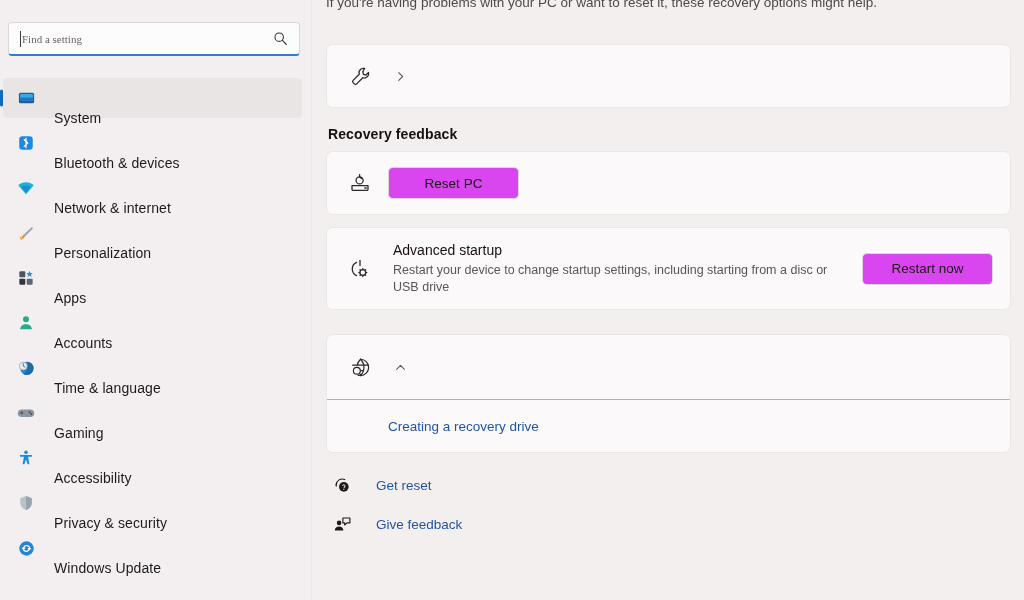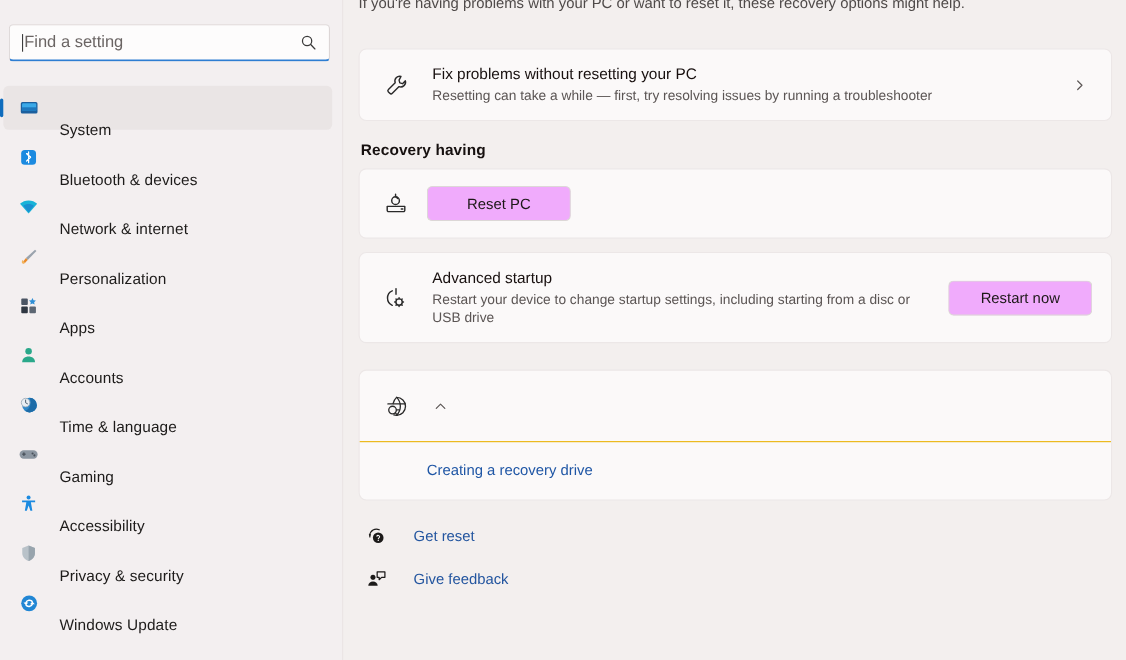--- a/index.html
+++ b/index.html
@@ -35,22 +35,22 @@
     display: flex; align-items: center;
     padding: 0 10px 0 11px;
     position: relative;
   }
   .search-caret {
     width: 1px; height: 16px; background: #3c3c3c;
     margin-right: 1px; flex: 0 0 1px;
   }
   .search-input {
     flex: 1 1 auto; border: none; outline: none; background: transparent;
-    font-family: Liberation Sans, sans-serif;
-    font-size: 15px; color: #5d5856;
+    font-family: Liberation Serif, serif;
+    font-size: 11px; color: #5d5856;
     padding: 0; line-height: 18px;
   }
   .search-input::placeholder { color: #6a6463; opacity: 1; }
   .search-icon { flex: 0 0 18px; display: flex; align-items: center; justify-content: center; color: #3a3a3a; }
 
   .nav { margin-top: 22px; }
   .nav-item {
     height: 40px; margin: 0 10px 5px 3px;
     display: flex; align-items: center;
     border-radius: 5px; position: relative;
@@ -102,21 +102,21 @@
   }
   .row-text { flex: 1 1 auto; margin-left: 19px; min-width: 0; }
   .row-title { font-size: 14px; color: #18100f; line-height: 19px; }
   .row-sub {
     font-size: 12.5px; color: #5b5554; line-height: 17px; margin-top: 2px;
     max-width: 455px;
   }
   .row-right { flex: 0 0 auto; margin-left: 14px; display: flex; align-items: center; }
   .btn {
     min-width: 131px; height: 32px;
-    background: #f0abfc;
+    background: #d946ef;
     border: 1px solid #dcd7d6;
     border-top-color: #ddd8d7;
     border-radius: 5px;
     font-family: "Liberation Sans", sans-serif;
     font-size: 13.5px; color: #1c1817;
     cursor: default;
     padding: 0 12px;
   }
   .chev { color: #5d5857; display: flex; align-items: center; justify-content: center; width: 24px; }
 
@@ -289,35 +289,31 @@
 
     <div class="spacer-sm"></div>
 
     <div class="card" style="margin-top:26px;">
       <div class="row">
         <span class="row-ico">
           <svg width="23" height="23" viewBox="0 0 24 24" fill="none" stroke="#2a2a2a" stroke-width="1.35" stroke-linecap="round" stroke-linejoin="round">
             <path d="M16.2 3.6a4.6 4.6 0 0 0-5.5 6l-6.4 6.4a1.7 1.7 0 0 0 0 2.4l1.3 1.3a1.7 1.7 0 0 0 2.4 0l6.4-6.4a4.6 4.6 0 0 0 6-5.5l-2.7 2.7-2.6-.7-.7-2.6z"></path>
           </svg>
         </span>
-        <div class="row-text">
-          <div class="row-title">Fix problems without resetting your PC</div>
-          <div class="row-sub" style="max-width:640px;">Resetting can take a while — first, try resolving issues by running a troubleshooter</div>
-        </div>
         <div class="row-right">
           <span class="chev">
             <svg width="13" height="13" viewBox="0 0 16 16" fill="none" stroke="currentColor" stroke-width="1.35" stroke-linecap="round" stroke-linejoin="round">
               <path d="M5.8 3.2 10.6 8l-4.8 4.8"></path>
             </svg>
           </span>
         </div>
       </div>
     </div>
 
-    <div class="section-head">Recovery having</div>
+    <div class="section-head">Recovery feedback</div>
 
     <div class="card">
       <div class="row">
         <span class="row-ico">
           <svg width="24" height="24" viewBox="0 0 24 24" fill="none" stroke="#2a2a2a" stroke-width="1.3" stroke-linecap="round" stroke-linejoin="round">
             <path d="M4 14.6h16v3.6a1.2 1.2 0 0 1-1.2 1.2H5.2A1.2 1.2 0 0 1 4 18.2z"></path>
             <circle cx="11.6" cy="9.4" r="3.5"></circle>
             <path d="M11.6 5.9V3.6M11.6 5.9l2 1.6"></path>
             <path d="M16.8 17h1.4"></path>
           </svg>

